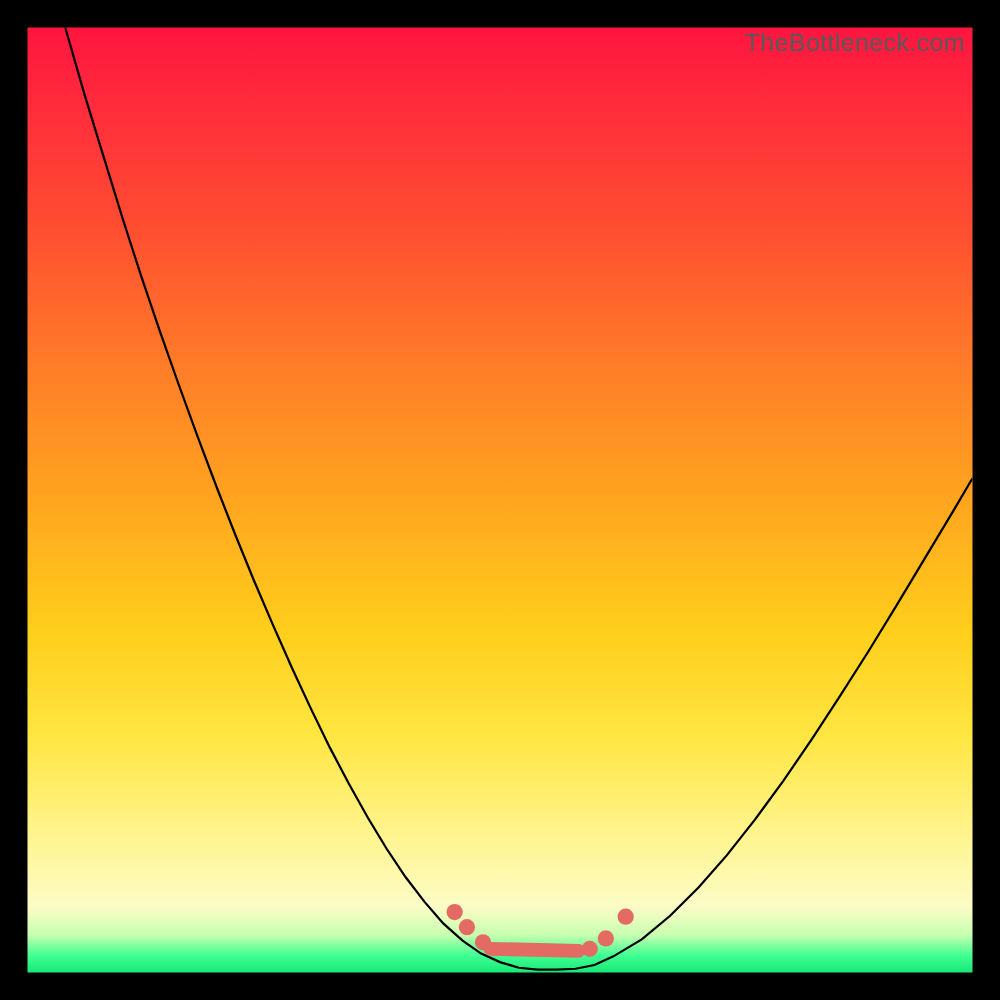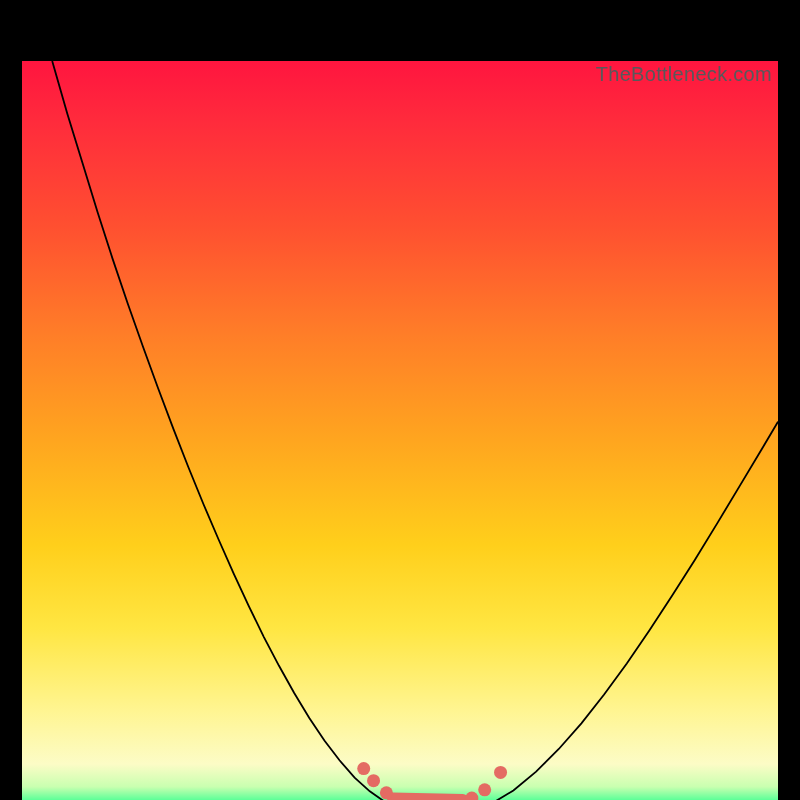--- a/index.html
+++ b/index.html
@@ -9,21 +9,20 @@
     height: 800px;
     overflow: hidden;
     background: #000;
     font-family: Arial, Helvetica, sans-serif;
   }
   .outer {
     position: relative;
     width: 800px;
     height: 644px;
     background: #000;
-    margin-top: 39px;
   }
   .plot {
     position: absolute;
     
     left: 22px;
     top: 22px;
     width: 756px;
     height: 756px;
     
     background: linear-gradient(

